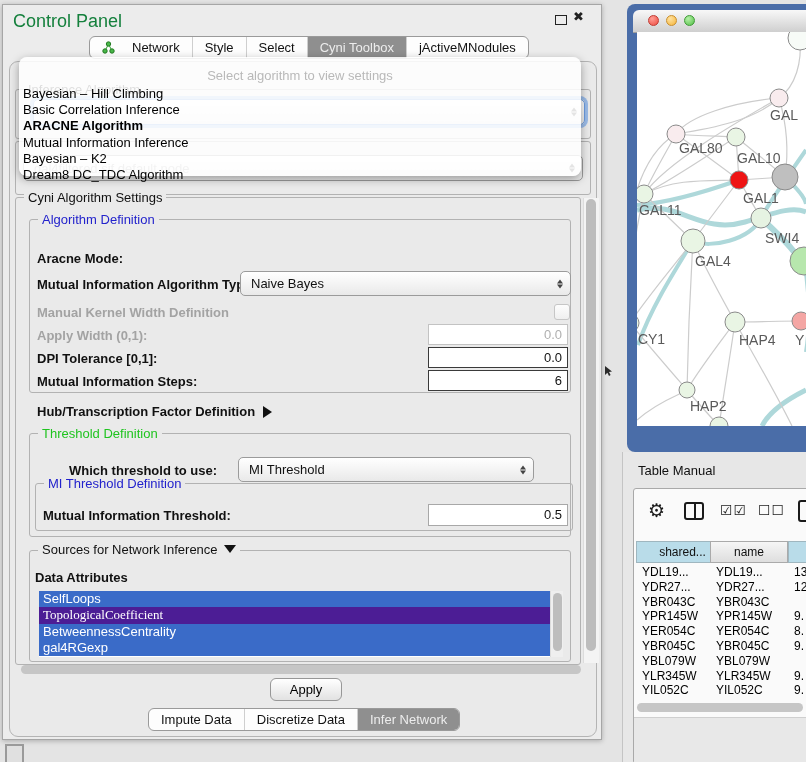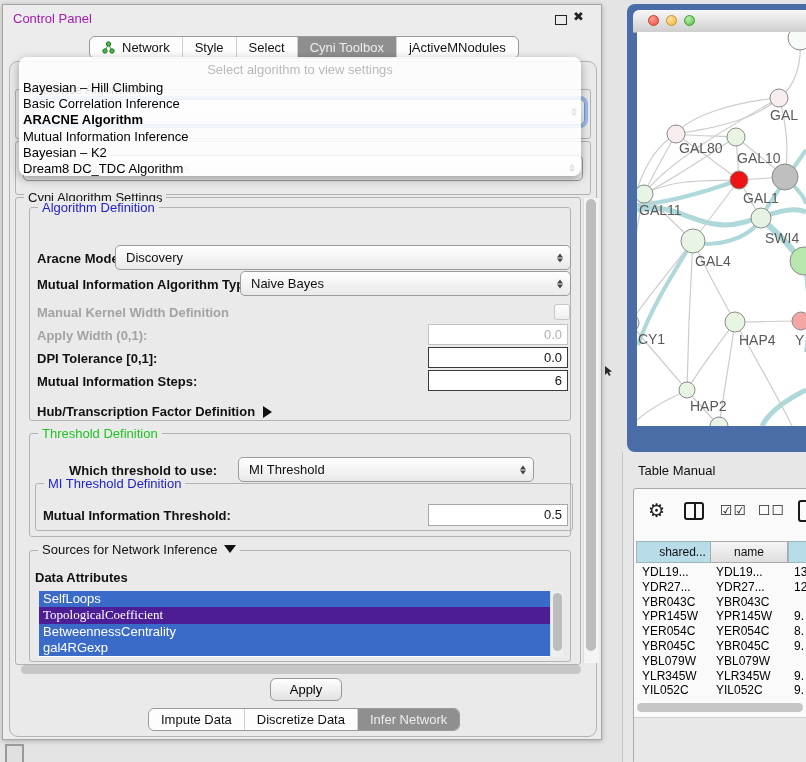--- a/index.html
+++ b/index.html
@@ -20,34 +20,34 @@
   .tf{position:absolute;background:#fff;border:1px solid #a8a8a8;box-sizing:border-box;
       font-size:13px;text-align:right;padding:2px 5px;}
   .tf.strong{border:1.5px solid #3a3a3a;}
   .tf.off{color:#b0b0b0;border-color:#c3c3c3;}
   .grp{position:absolute;border:1px solid #b2b2b2;border-radius:3px;box-sizing:border-box;}
   .grp-ttl{position:absolute;background:#eaeaea;padding:0 4px;font-size:13px;line-height:14px;}
   .blue{color:#2222cc;} .green{color:#1fc41f;}
   .lbl{position:absolute;font-weight:bold;font-size:13px;white-space:nowrap;}
   .lbl.off{color:#a3a3a3;}
   .seg{position:absolute;display:inline-flex;background:#fdfdfd;border:1px solid #9a9a9a;border-radius:6px;overflow:hidden;}
-  .seg .tab{display:flex;align-items:center;gap:7px;padding:3px 12px;border-left:1px solid #cfcfcf;cursor:default;white-space:nowrap;}
+  .seg .tab{display:flex;align-items:center;gap:17px;padding:3px 12px;border-left:1px solid #cfcfcf;cursor:default;white-space:nowrap;}
   .seg .tab:first-child{border-left:none;}
   .seg .tab.sel{background:#8f8f8f;color:#ededed;}
   .sb-v{position:absolute;background:#f4f4f4;border-left:1px solid #dcdcdc;}
   .thumb-v{position:absolute;background:#bdbdbd;border-radius:5px;}
   .thumb-h{position:absolute;background:#c6c6c6;border-radius:5px;}
   
-  .cp-title{position:absolute;left:10px;top:6px;font-size:13px;color:#a21caf;}
+  .cp-title{position:absolute;left:10px;top:6px;font-size:18px;color:#15803d;}
   .float-ico{position:absolute;width:10px;height:8px;border:1.5px solid #222;}
   .close-ico{position:absolute;font-size:13px;font-weight:bold;color:#222;}
   .cp-inner{position:absolute;background:#eaeaea;border:1px solid #b4b4b4;border-radius:9px;}
   .dd{position:absolute;background:rgba(255,255,255,.86);border-radius:8px;
       box-shadow:0 3px 10px rgba(0,0,0,.35);z-index:20;}
-  .dd-head{text-align:center;color:#b9b9b9;padding-top:5px;height:18px;font-size:13px;}
+  .dd-head{text-align:center;color:#b9b9b9;padding-top:11px;height:18px;font-size:13px;}
   .dd-item{padding-left:4px;line-height:16.2px;font-size:13px;color:#000;}
   .dd-item.sel{font-weight:bold;}
   .chk{position:absolute;width:14px;height:14px;border:1px solid #c6c6c6;border-radius:3px;background:linear-gradient(#fdfdfd,#efefef);}
   .hub-tri{display:inline-block;width:0;height:0;border-top:6px solid transparent;border-bottom:6px solid transparent;border-left:9px solid #111;vertical-align:-2px;margin-left:8px;}
   .src-tri{display:inline-block;width:0;height:0;border-left:6px solid transparent;border-right:6px solid transparent;border-top:8px solid #111;vertical-align:1px;margin-left:6px;}
   .attr-list{position:absolute;background:#fff;overflow:hidden;}
   .attr-item{color:#fff;font-size:13px;line-height:16.25px;padding-left:4px;}
   .btn{position:absolute;display:flex;align-items:center;justify-content:center;
        background:linear-gradient(#ffffff,#e2e2e2);border:1px solid #979797;border-radius:6px;font-size:13px;}
   
@@ -132,31 +132,24 @@
           <div class="dd-item">Mutual Information Inference</div>
           <div class="dd-item">Bayesian – K2</div>
           <div class="dd-item">Dream8 DC_TDC Algorithm</div>
         </div>
     </div>
 
     <div class="grp" style="left:12px;top:192px;width:566px;height:468px;">
       <span class="grp-ttl" style="left:8px;top:-7px;">Cyni Algorithm Settings</span>
     </div>
 
-    <div class="grp" style="left:26px;top:202px;width:542px;height:214px;">
+    <div class="grp" style="left:26px;top:214px;width:542px;height:174px;">
       <span class="grp-ttl blue" style="left:8px;top:-7px;">Algorithm Definition</span>
     </div>
     <span class="lbl" style="left:34px;top:246px;">Aracne Mode:</span>
-    <div class="combo" style="left:112px;top:240px;width:456px;height:25px;">
-      <span>Discovery</span>
-      <span class="arrows">
-          <i class="up"></i>
-          <i class="dn"></i>
-        </span>
-    </div>
     <span class="lbl" style="left:34px;top:272px;">Mutual Information Algorithm Type:</span>
     <div class="combo" style="left:237px;top:266px;width:331px;height:25px;">
       <span>Naive Bayes</span>
       <span class="arrows">
           <i class="up"></i>
           <i class="dn"></i>
         </span>
     </div>
     <span class="lbl off" style="left:34px;top:300px;">Manual Kernel Width Definition</span>
     <span class="chk" style="left:551px;top:299px;"></span>

